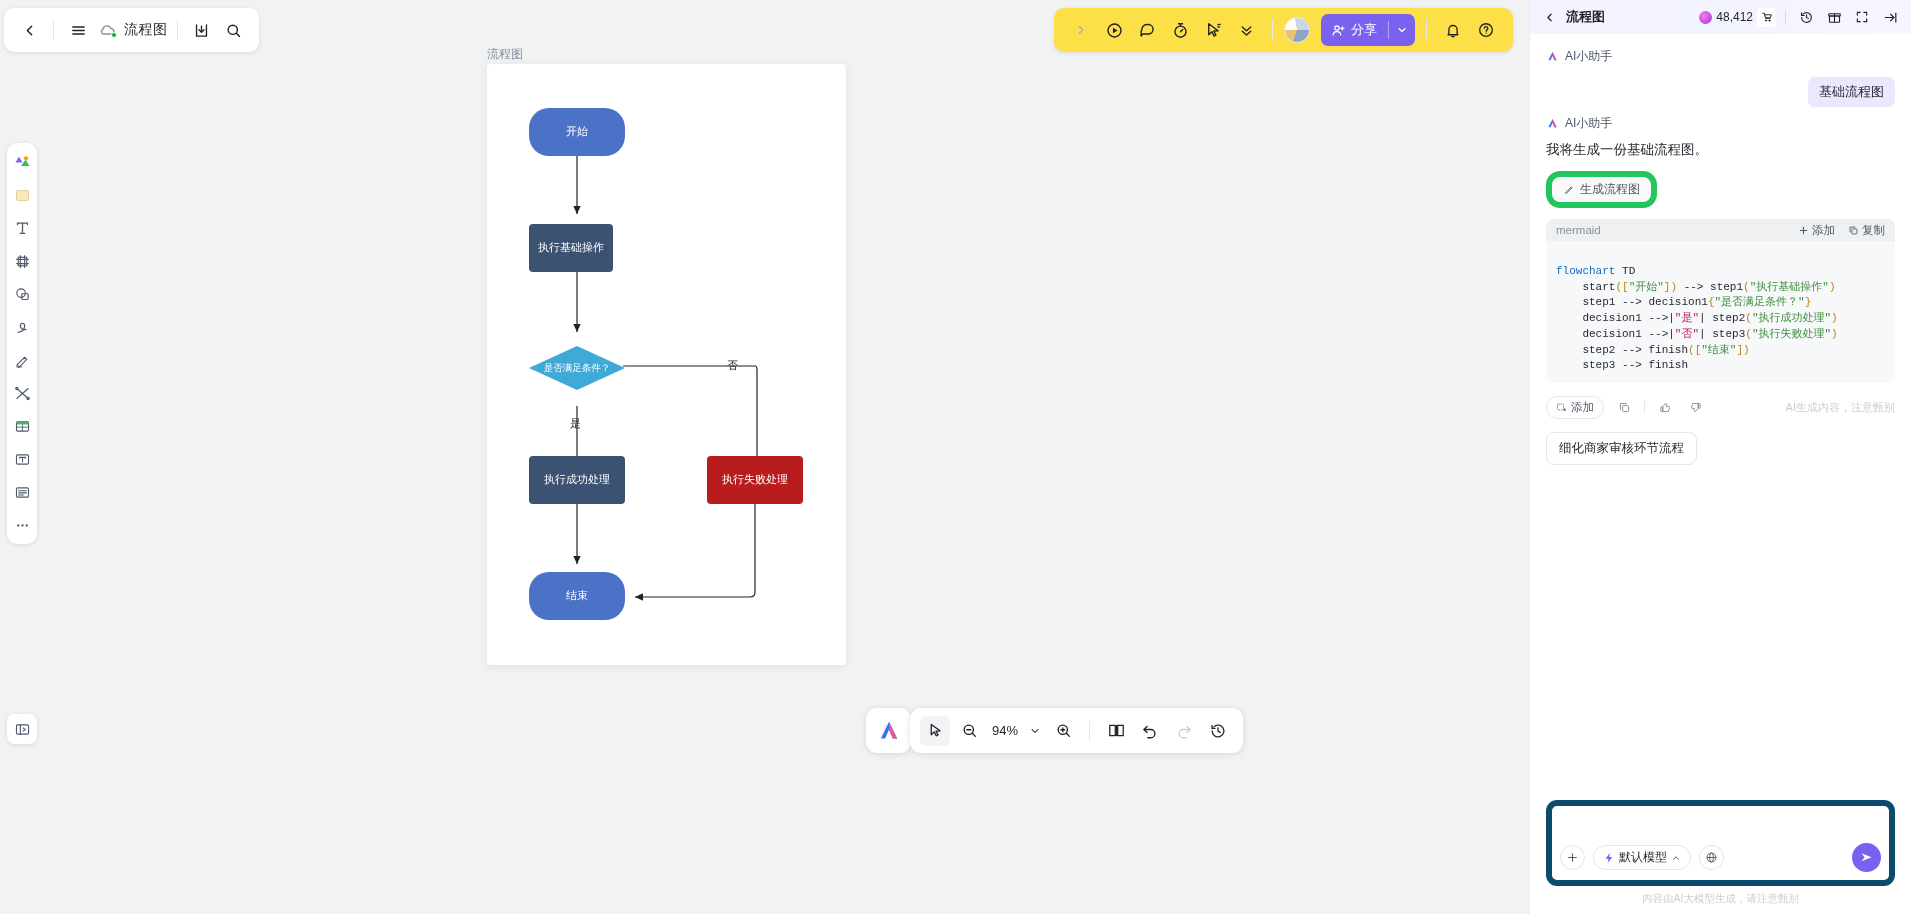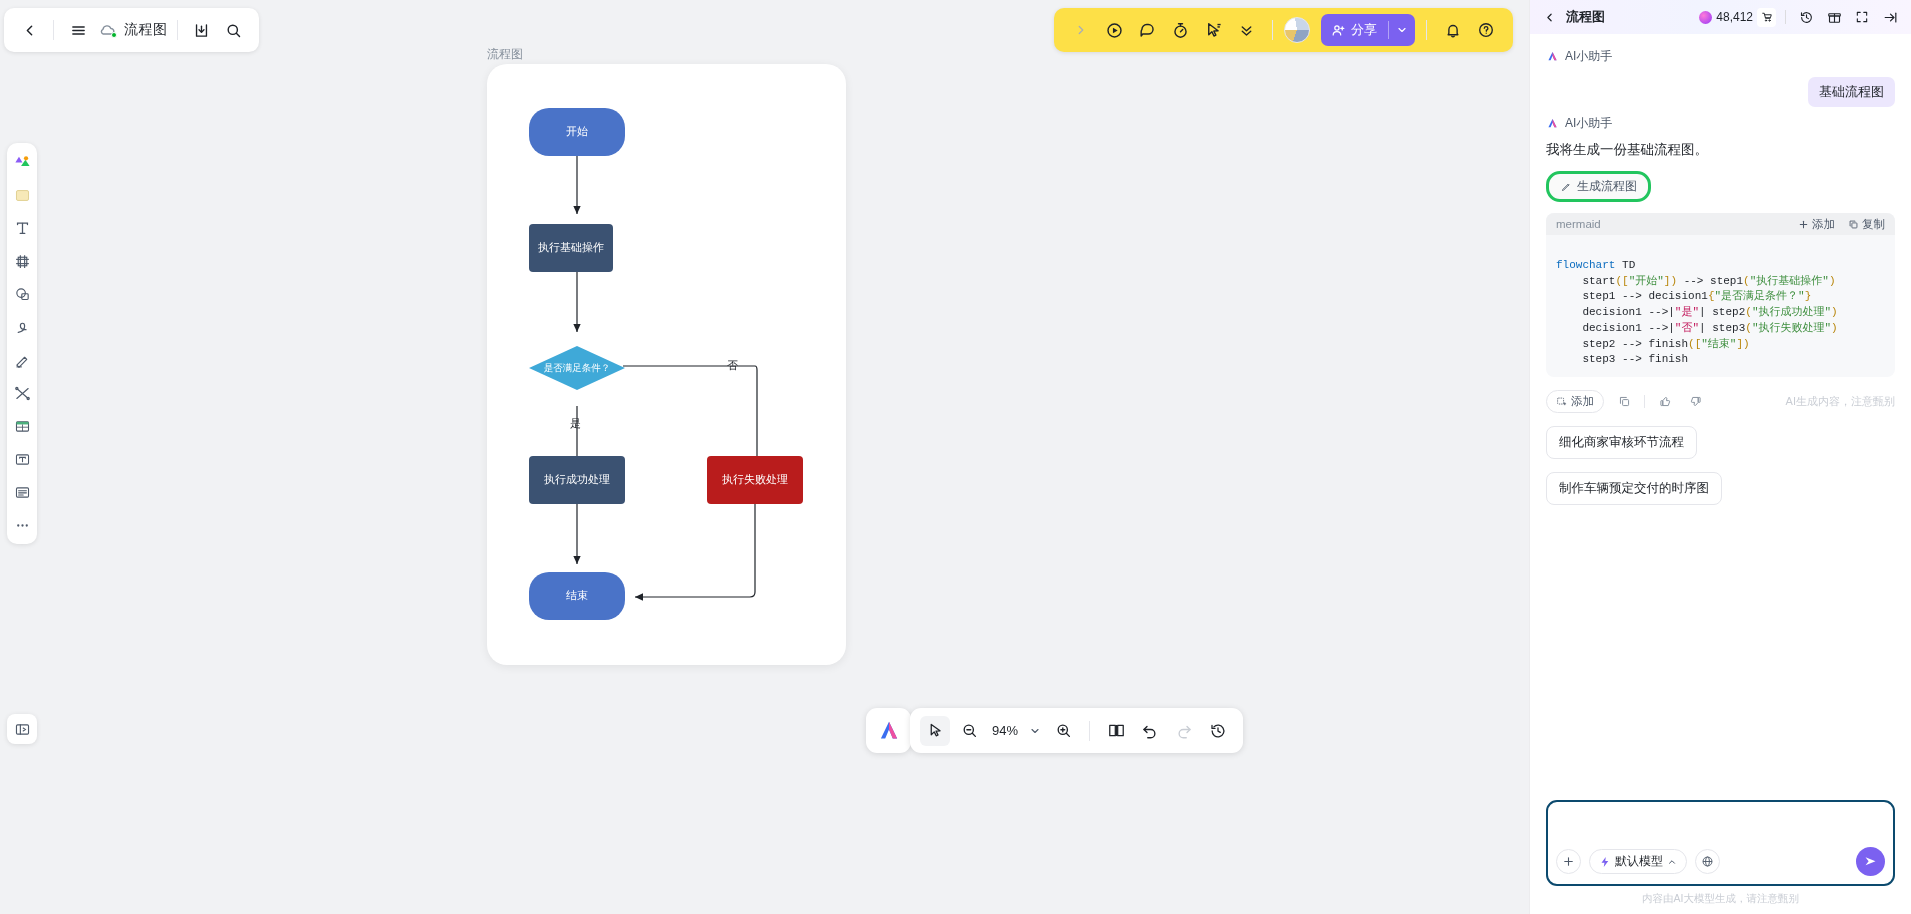--- a/index.html
+++ b/index.html
@@ -64,21 +64,21 @@
   .rail-bottom {
     position: absolute; left: 7px; top: 714px; width: 30px; height: 30px;
     background: #fff; border-radius: 8px; box-shadow: 0 1px 5px rgba(0,0,0,.10);
     display: flex; align-items: center; justify-content: center; cursor: pointer; color: #4e5969;
   }
 
   
   .board-label { position: absolute; left: 487px; top: 46px; font-size: 12px; color: #86909c; }
   .board {
     position: absolute; left: 487px; top: 64px; width: 359px; height: 601px;
-    background: #ffffff; border-radius: 20px; box-shadow: 0 2px 10px rgba(0,0,0,.07);
+    background: #ffffff; border-radius: 4px; box-shadow: 0 2px 10px rgba(0,0,0,.07);
   }
   .flow { position: absolute; left: 0; top: 0; width: 359px; height: 601px; }
 
   .node { position: absolute; display: flex; align-items: center; justify-content: center; text-align: center; color: #fff; font-size: 11px; line-height: 1.25; }
   .n-term { border-radius: 20px; }
   .n-proc { border-radius: 4px; }
   .edge-label { position: absolute; font-size: 11px; color: #1f2329; }
 
   
   .bottom-bar {
@@ -121,21 +121,21 @@
 
   .ai-name-row { display: flex; align-items: center; gap: 6px; margin-top: 8px; margin-bottom: 7px; }
   .ai-badge { width: 13px; height: 13px; }
   .ai-name { font-size: 12px; color: #4e5969; }
   .msg-text { font-size: 13.5px; line-height: 1.65; color: #1f2329; }
   .user-row { display: flex; justify-content: flex-end; margin: 12px 0 4px 0; }
   .user-bubble { background: #ece7fd; color: #1f2329; font-size: 13px; border-radius: 7px; padding: 6px 11px; }
 
   .chip {
     display: inline-flex; align-items: center; gap: 5px;
-    border: 3px solid #22c55e; background:#fafafa; border-radius: 14px;
+    border: 6px solid #22c55e; background:#fafafa; border-radius: 14px;
     font-size: 12px; color: #4e5969; padding: 4px 11px; margin-top: 10px; cursor: pointer;
   }
 
   .code-card { margin-top: 11px; border-radius: 8px; overflow: hidden; background: #f7f8fa; }
   .code-head { height: 22px; display: flex; align-items: center; padding: 0 10px; font-size: 11.5px; color: #86909c; background: #eff0f2; }
   .code-actions { margin-left: auto; display: flex; align-items: center; gap: 13px; }
   .code-act { display: flex; align-items: center; gap: 3px; font-size: 11.5px; color: #4e5969; cursor: pointer; }
   .code-body { padding: 7px 10px 9px 10px; font-family: "Liberation Mono", "DejaVu Sans Mono", monospace; font-size: 11px; line-height: 1.43; white-space: pre; color: #1f2329; overflow: hidden;}
   .kw { color: #0b6cbf; }
   .id { color: #1f2329; }
@@ -145,21 +145,21 @@
 
   .actions-row { display: flex; align-items: center; gap: 10px; margin-top: 13px; }
   .act-btn { display: inline-flex; align-items: center; gap: 4px; border: 1px solid #e5e6eb; border-radius: 13px; padding: 3px 9px; font-size: 11.5px; color: #4e5969; cursor: pointer; }
   .act-ico { width: 20px; height: 20px; display: flex; align-items: center; justify-content: center; border-radius: 4px; color: #86909c; cursor: pointer; }
   .act-sep { width: 1px; height: 13px; background: #e5e6eb; }
   .ai-note { margin-left: auto; font-size: 11px; color: #c9cdd4; text-align: center; }
 
   .sugg { display: inline-block; border: 1px solid #e5e6eb; border-radius: 8px; padding: 7px 12px; font-size: 12.5px; color: #1f2329; margin-top: 13px; cursor: pointer; }
 
   .panel-foot { flex: 0 0 auto; padding: 0 16px 8px 16px; }
-  .composer { border: 2px solid #0c4a6e; border-radius: 11px; padding: 8px; height: 86px; display: flex; flex-direction: column; }
+  .composer { border: 6px solid #0c4a6e; border-radius: 11px; padding: 8px; height: 86px; display: flex; flex-direction: column; }
   .composer-input { flex: 1 1 auto; border: none; outline: none; font-size: 13px; color: #1f2329; background: transparent; font-family: "Liberation Sans", sans-serif; resize: none; }
   .composer-bar { display: flex; align-items: center; gap: 8px; }
   .round-btn { width: 25px; height: 25px; border-radius: 50%; border: 1px solid #e5e6eb; display:flex; align-items:center; justify-content:center; color:#4e5969; cursor:pointer; background:#fff;}
   .model-pill { display: flex; align-items: center; gap: 4px; height: 25px; border: 1px solid #e5e6eb; border-radius: 13px; padding: 0 9px; font-size: 12px; color: #1f2329; cursor: pointer; }
   .send-btn { margin-left: auto; width: 29px; height: 29px; border-radius: 50%; background: #7b61f0; display:flex; align-items:center; justify-content:center; cursor:pointer; }
   .foot-note { text-align: center; font-size: 10.5px; color: #c9cdd4; margin-top: 6px; }
 </style>
 </head>
 <body>
 
@@ -612,21 +612,20 @@
         <div class="act-ico">
           <svg width="13" height="13" viewBox="0 0 24 24" fill="none" stroke="currentColor" stroke-width="1.8" stroke-linejoin="round">
               <path d="M17 13.5v-9H7L4.5 11.5a1.6 1.6 0 0 0 1.5 2.1h4.2l-.7 3.6a1.8 1.8 0 0 0 3.3 1.3z"></path>
               <rect x="17" y="4.5" width="3.5" height="9" rx=".8"></rect>
             </svg>
         </div>
         <div class="ai-note">AI生成内容，注意甄别</div>
       </div>
 
       <div><div class="sugg">细化商家审核环节流程</div></div>
-      <div><div class="sugg">制作车辆预定交付的时序图</div></div>
     </div>
 
     <div class="panel-foot">
       <div class="composer">
         <textarea class="composer-input" placeholder="" style=""></textarea>
         <div class="composer-bar">
           <div class="round-btn">
             <svg width="13" height="13" viewBox="0 0 24 24" fill="none" stroke="currentColor" stroke-width="2" stroke-linecap="round">
                 <line x1="12" y1="5" x2="12" y2="19"></line>
                 <line x1="5" y1="12" x2="19" y2="12"></line>

